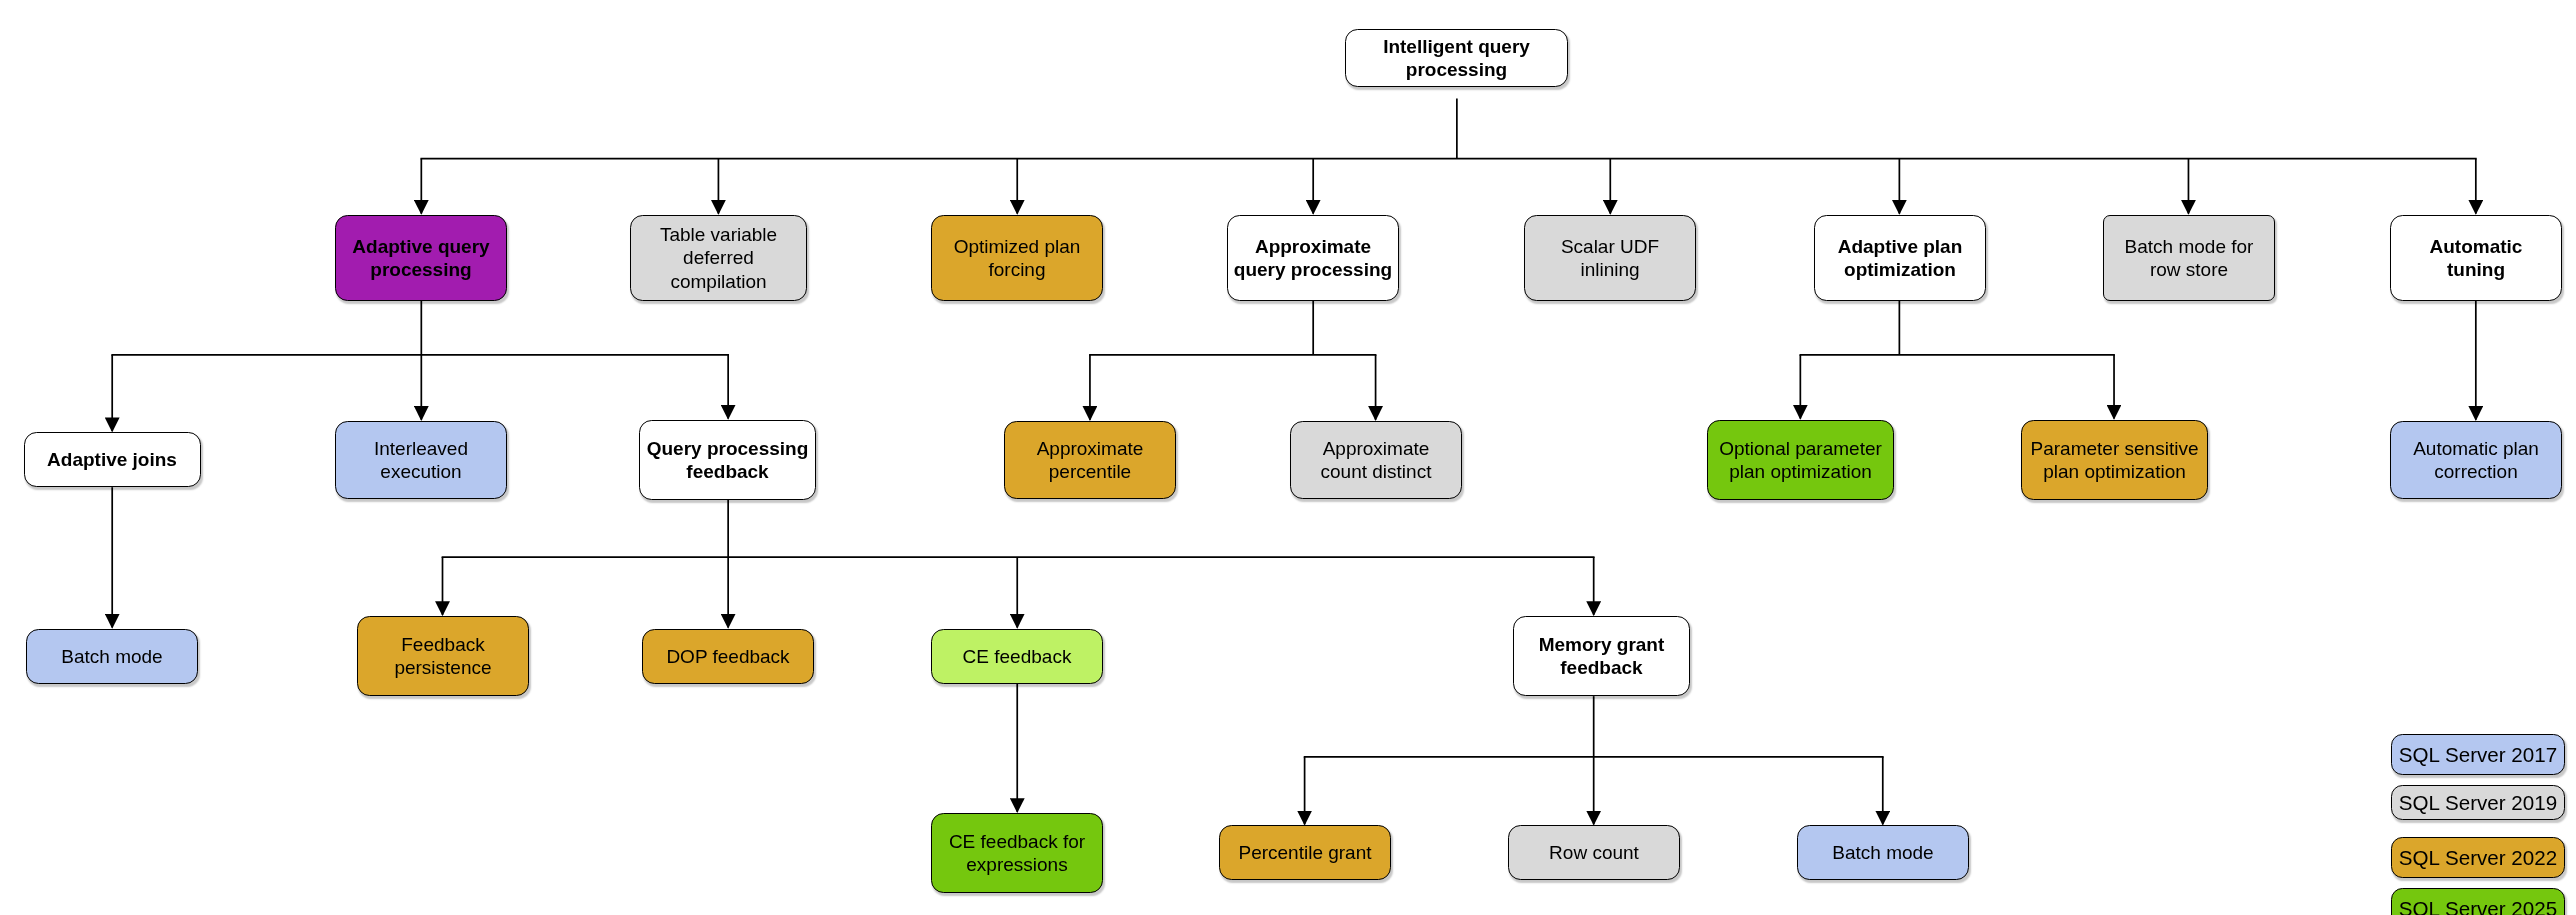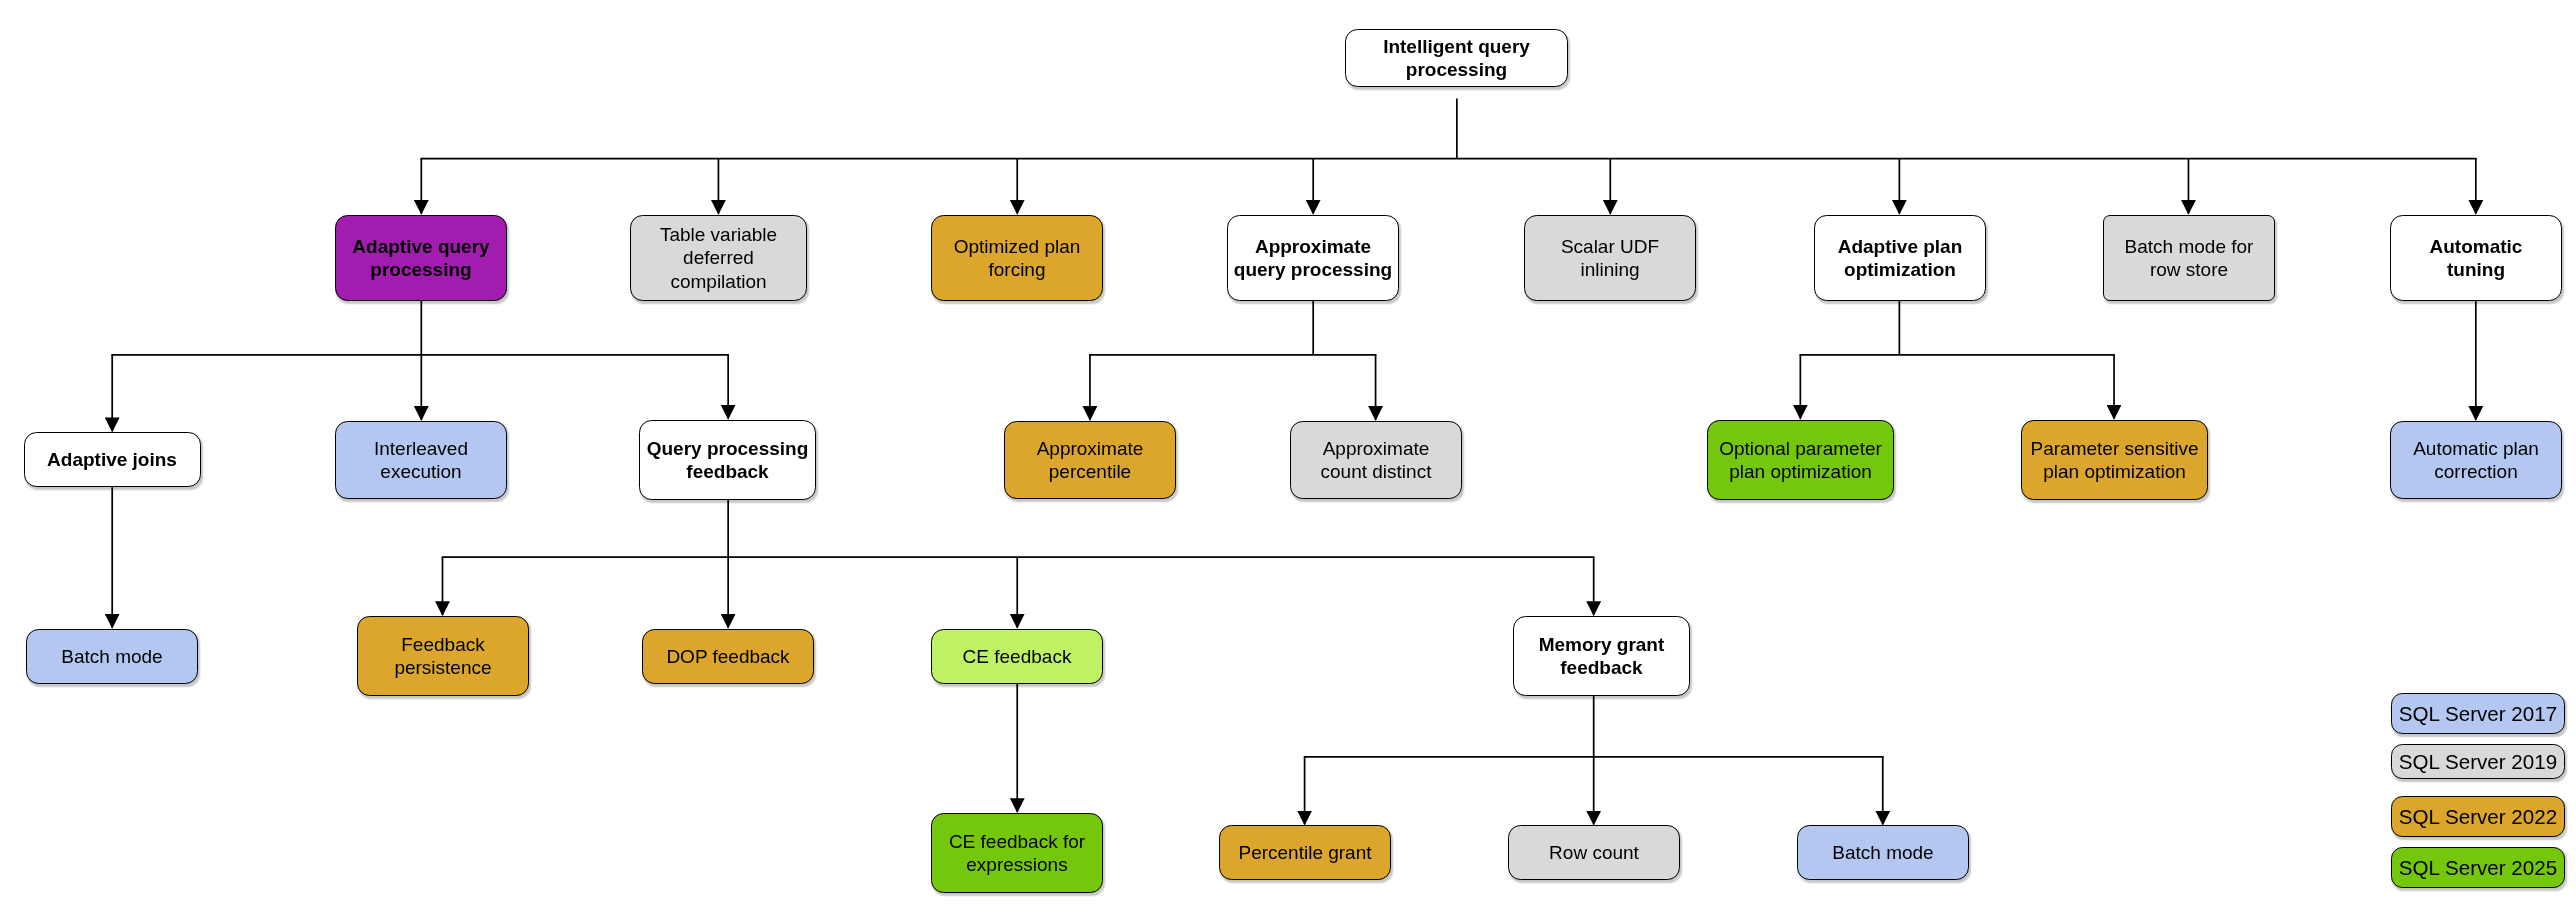--- a/index.html
+++ b/index.html
@@ -39,20 +39,21 @@
     box-sizing: border-box;
     border: 1.7px solid #000000;
     border-radius: 11.4px;
     display: flex;
     align-items: center;
     justify-content: center;
     text-align: center;
     font-size: 20.6px;
     color: #000000;
     box-shadow: 1.7px 2.3px 1.7px rgba(0,0,0,0.22);
+    margin-top: 41px;
   }
 </style>
 </head>
 <body>
 
 <div class="canvas">
   <svg id="edge-layer" width="2576" height="916" viewBox="0 0 4500 1600" xmlns="http://www.w3.org/2000/svg">
     <defs>
       <marker id="arrow" viewBox="0 0 12 12" refX="11" refY="6" markerWidth="26" markerHeight="26" markerUnits="userSpaceOnUse" orient="auto">
         <path d="M0,0 L12,6 L0,12 Z" fill="#000000"></path>

